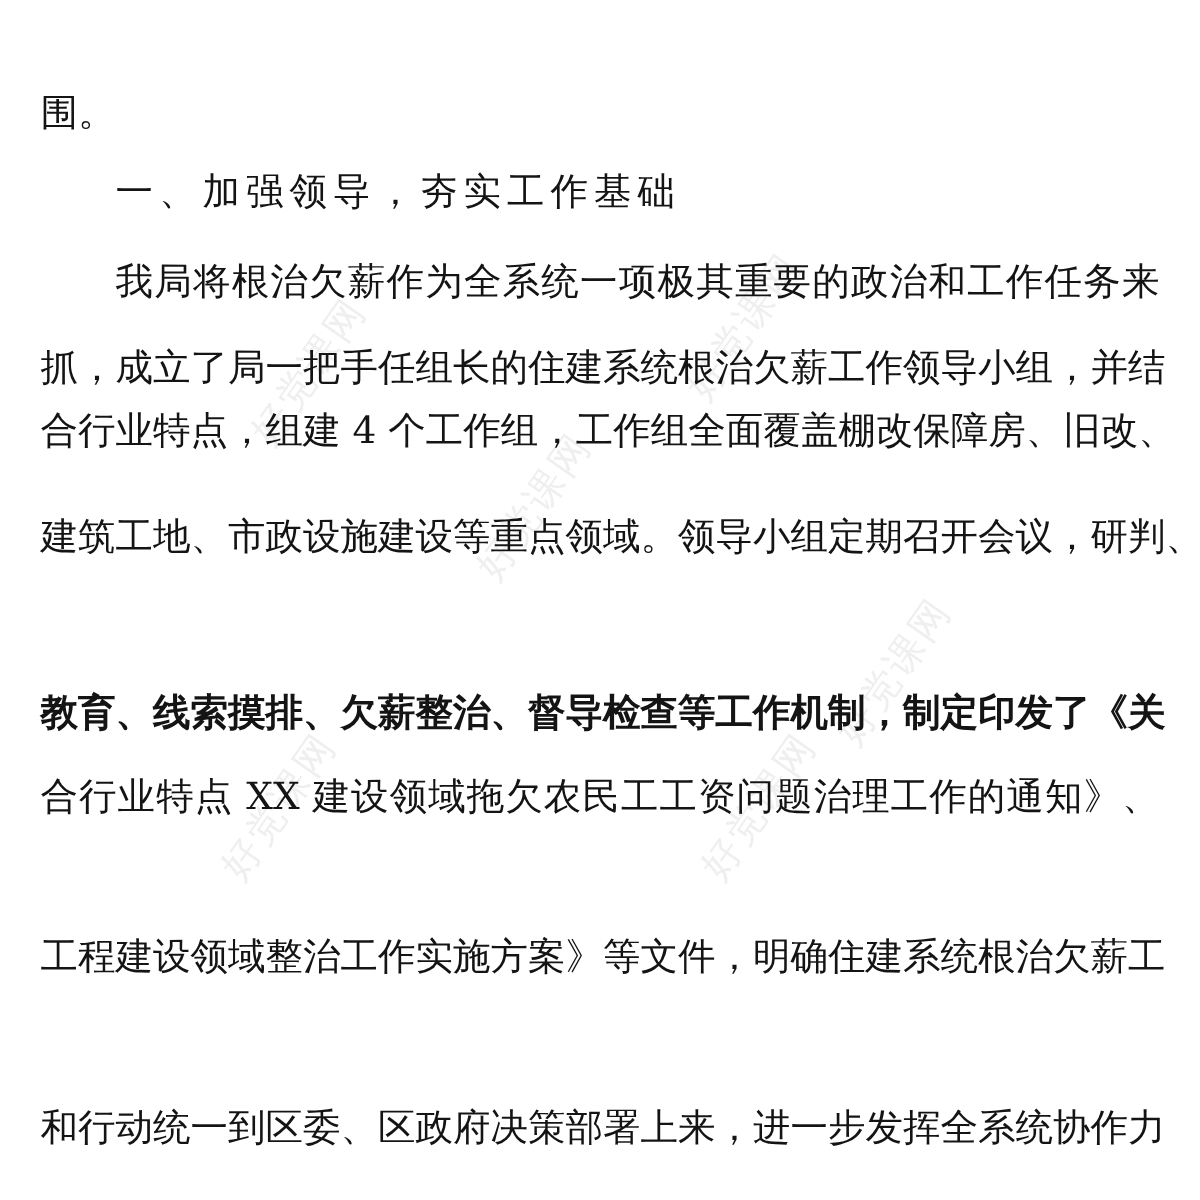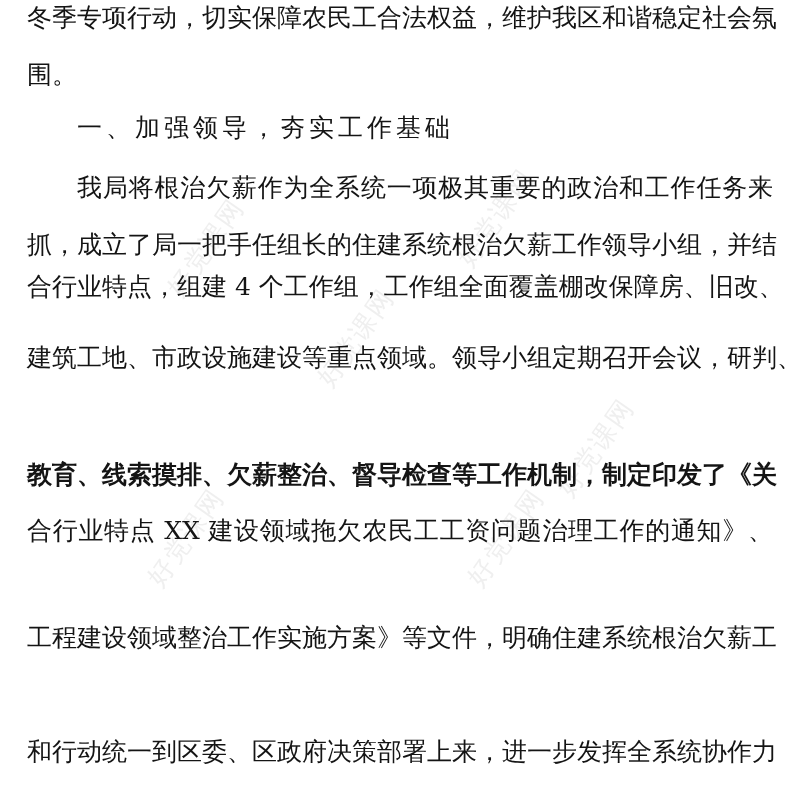--- a/index.html
+++ b/index.html
@@ -62,21 +62,20 @@
 
 <div class="page">
 
   <div class="watermark" style="left:440px; top:200px;">好党课网</div>
   <div class="watermark" style="left:150px; top:230px;">好党课网</div>
   <div class="watermark" style="left:300px; top:320px;">好党课网</div>
   <div class="watermark" style="left:130px; top:520px;">好党课网</div>
   <div class="watermark" style="left:450px; top:520px;">好党课网</div>
   <div class="watermark" style="left:540px; top:430px;">好党课网</div>
 
-  <div class="line" style="top:2px;">冬季专项行动，切实保障农民工合法权益，维护我区和谐稳定社会氛</div>
   <div class="line short" style="top:59px;">围。</div>
   <div class="line indent heading" style="top:114px;">一、加强领导，夯实工作基础</div>
   <div class="line indent" style="top:172px;">我局将根治欠薪作为全系统一项极其重要的政治和工作任务来</div>
   <div class="line" style="top:229px;">抓，成立了局一把手任组长的住建系统根治欠薪工作领导小组，并结</div>
   <div class="line" style="top:271px;">合行业特点，组建 4 个工作组，工作组全面覆盖棚改保障房、旧改、</div>
   <div class="line" style="top:342px;">建筑工地、市政设施建设等重点领域。领导小组定期召开会议，研判、</div>
   <div class="line" style="top:459px;font-weight:bold;">教育、线索摸排、欠薪整治、督导检查等工作机制，制定印发了《关</div>
   <div class="line" style="top:515px;">合行业特点 XX 建设领域拖欠农民工工资问题治理工作的通知》、</div>
   <div class="line" style="top:622px;">工程建设领域整治工作实施方案》等文件，明确住建系统根治欠薪工</div>
   <div class="line" style="top:736px;">和行动统一到区委、区政府决策部署上来，进一步发挥全系统协作力</div>

